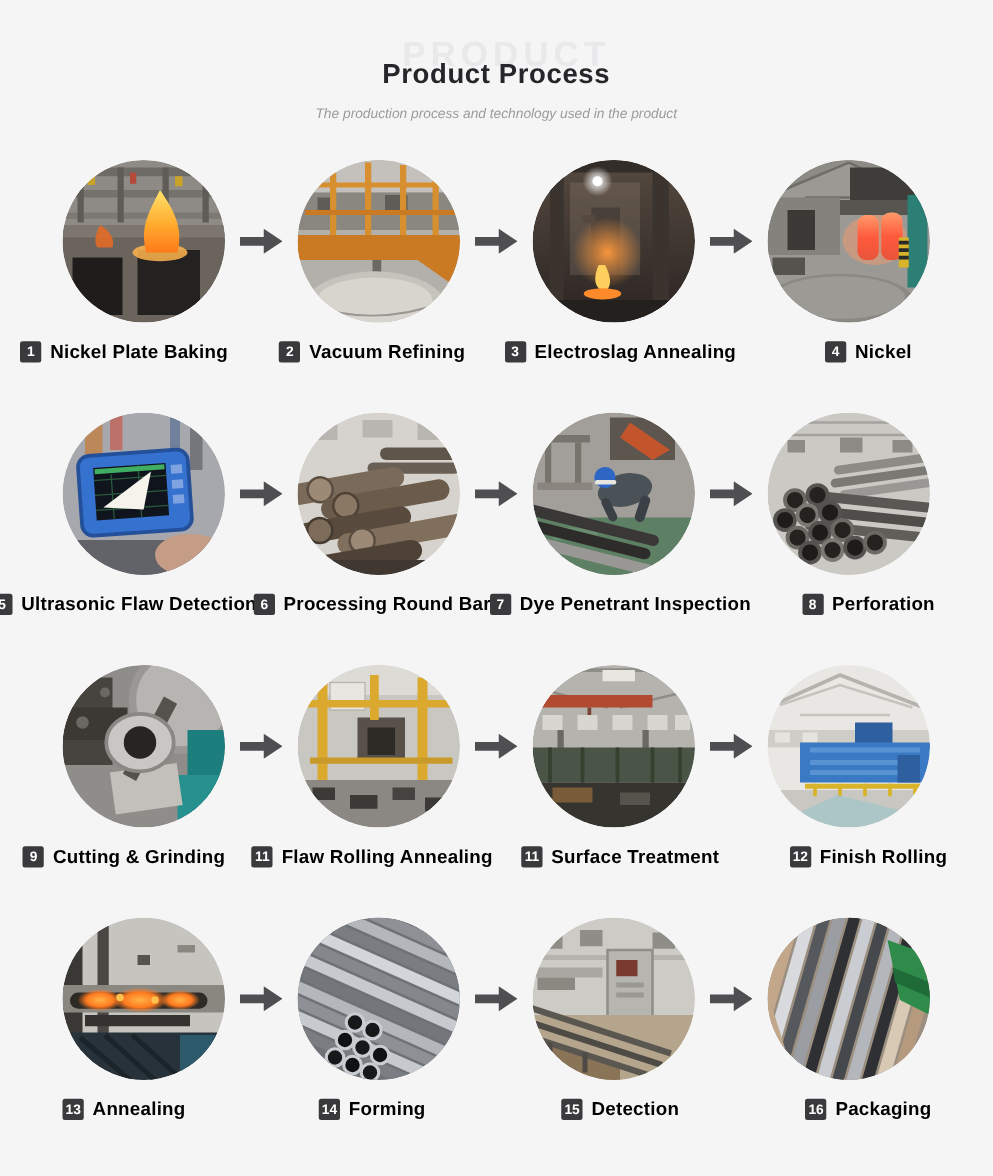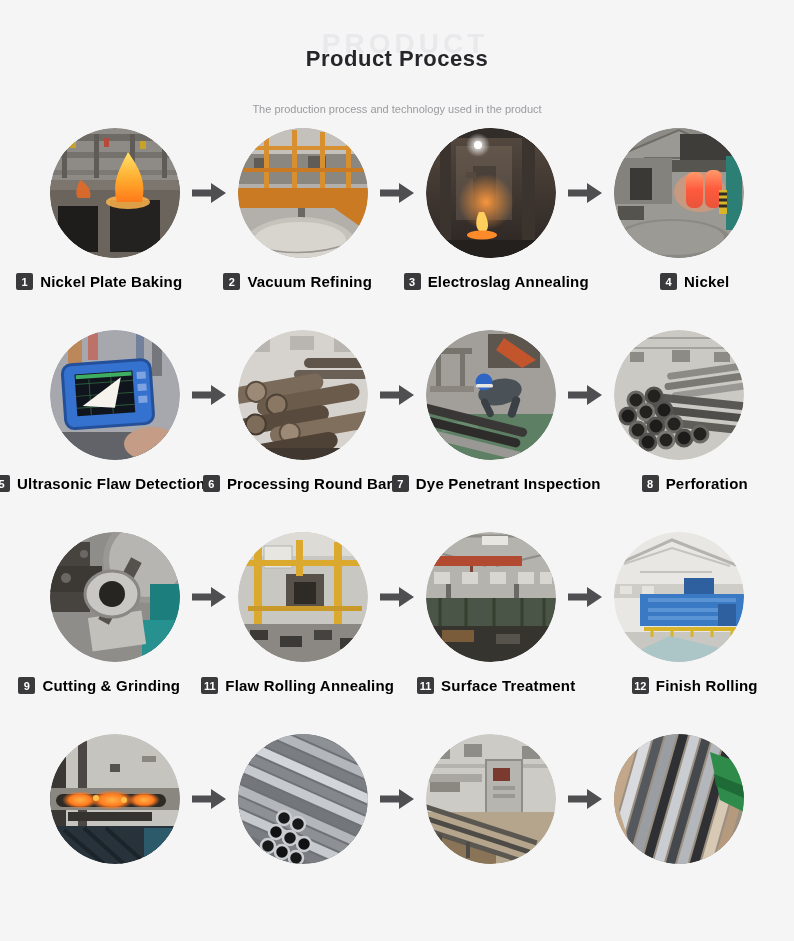--- a/index.html
+++ b/index.html
@@ -22,21 +22,21 @@
     user-select: none;
     padding-left: 16px;
   }
   .title {
     position: relative; z-index: 1;
     font-size: 22px; font-weight: bold; color: #26262a;
     letter-spacing: 0.5px; padding-top: 16px;
   }
   .subtitle {
     position: relative; z-index: 1;
-    margin-top: 31px; font-size: 11px; color: #9b9b9f;
+    margin-top: 13px; font-size: 11px; color: #9b9b9f; font-style: italic;
   }
 
   
   .circles-row {
     display: flex; align-items: center; justify-content: center;
     margin-top: 40px;
   }
   .circles-row.first { margin-top: 44px; }
   .photo {
     width: 130px; height: 130px; border-radius: 50%;
@@ -717,14 +717,32 @@
             <rect x="116" y="-30" width="10" height="200" fill="#b59a7e"></rect>
           </g>
           <path d="M96 18 L130 30 L130 78 L106 66 Z" fill="#2e8b4a"></path>
           <path d="M100 40 L130 52 L130 64 L102 52 Z" fill="#1f6b38"></path>
           <path d="M0 60 L22 130 L0 130 Z" fill="#c2a78a"></path>
         </g>
       </svg>
     </figure>
   </div>
 
+  <div class="labels-row">
+    <div class="label-cell">
+      <span class="badge">13</span>
+      <span class="step-name">Annealing</span>
+    </div>
+    <div class="label-cell">
+      <span class="badge">14</span>
+      <span class="step-name">Forming</span>
+    </div>
+    <div class="label-cell">
+      <span class="badge">15</span>
+      <span class="step-name">Detection</span>
+    </div>
+    <div class="label-cell">
+      <span class="badge">16</span>
+      <span class="step-name">Packaging</span>
+    </div>
+  </div>
 
 </div>
 
 </body></html>

